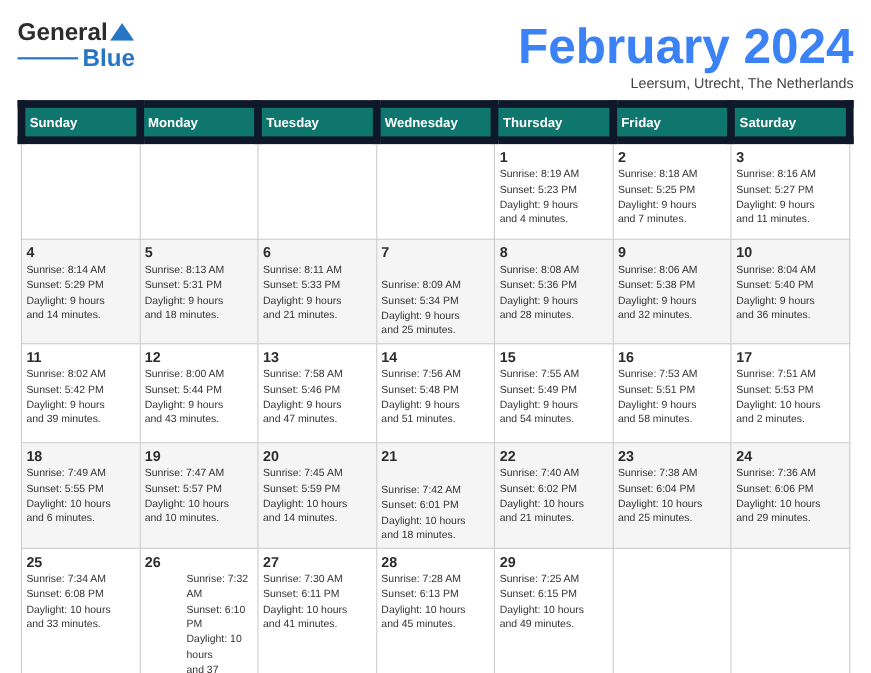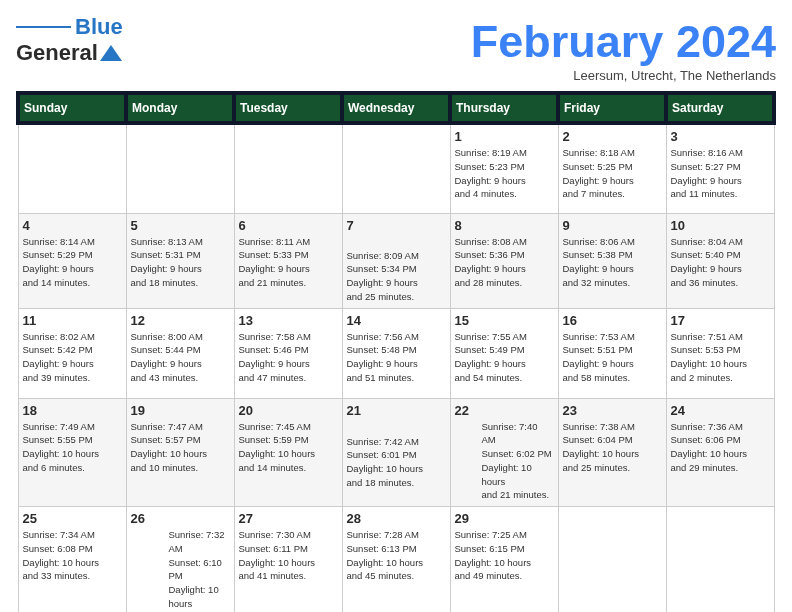--- a/index.html
+++ b/index.html
@@ -33,27 +33,27 @@
       font-size: 13px;
       font-weight: normal;
       color: #444;
     }
     table {
       width: 100%;
       border-collapse: collapse;
       table-layout: fixed;
     }
     thead tr th {
-      background: #14532d;
+      background: #0f766e;
       color: #fff;
       font-size: 12px;
       font-weight: bold;
       padding: 6px 4px;
       text-align: left;
-      border: 4px solid #0f172a;
+      border: 7px solid #0f172a;
     }
     tbody tr td {
       vertical-align: top;
       border: 1px solid #ccc;
       padding: 4px 4px;
       font-size: 10px;
       color: #333;
       height: 90px;
       background: #fff;
     }
@@ -73,29 +73,29 @@
     }
     .empty-cell {
       background: #fff !important;
     }
   </style>
 </head>
 <body>
 
 <div class="header">
   <div class="logo">
-    <div style="display:flex;align-items:center;margin-top:-2px;">
-      <div style="width:55px;height:2px;background:#2776c6;margin-right:4px;"></div>
-      <span style="font-size:22px;font-weight:bold;color:#2776c6;">Blue</span>
-    </div>
     <div style="display:flex;align-items:center;">
       <span style="font-size:22px;font-weight:bold;color:#2c2c2c;">General</span>
       <svg width="22" height="16" viewBox="0 0 22 16" style="margin-left:2px;">
         <polygon points="0,16 11,0 22,16" fill="#2776c6"></polygon>
       </svg>
+    </div>
+    <div style="display:flex;align-items:center;margin-top:-2px;">
+      <div style="width:55px;height:2px;background:#2776c6;margin-right:4px;"></div>
+      <span style="font-size:22px;font-weight:bold;color:#2776c6;">Blue</span>
     </div>
   </div>
   <div class="title-block">
     <h1>February 2024</h1>
     <h2>Leersum, Utrecht, The Netherlands</h2>
   </div>
 </div>
 
 <table>
   <thead>
@@ -263,21 +263,21 @@
         </td>
         <td>
           <div class="day-num">21</div>
           <div class="day-info" style="white-space: pre-line; margin-top: 17px;">Sunrise: 7:42 AM
 Sunset: 6:01 PM
 Daylight: 10 hours
 and 18 minutes.</div>
         </td>
         <td>
           <div class="day-num">22</div>
-          <div class="day-info" style="white-space: pre-line; margin-left: 27px;">Sunrise: 7:40 AM
+          <div class="day-info" style="white-space: pre-line;">Sunrise: 7:40 AM
 Sunset: 6:02 PM
 Daylight: 10 hours
 and 21 minutes.</div>
         </td>
         <td>
           <div class="day-num">23</div>
           <div class="day-info" style="white-space: pre-line;">Sunrise: 7:38 AM
 Sunset: 6:04 PM
 Daylight: 10 hours
 and 25 minutes.</div>

